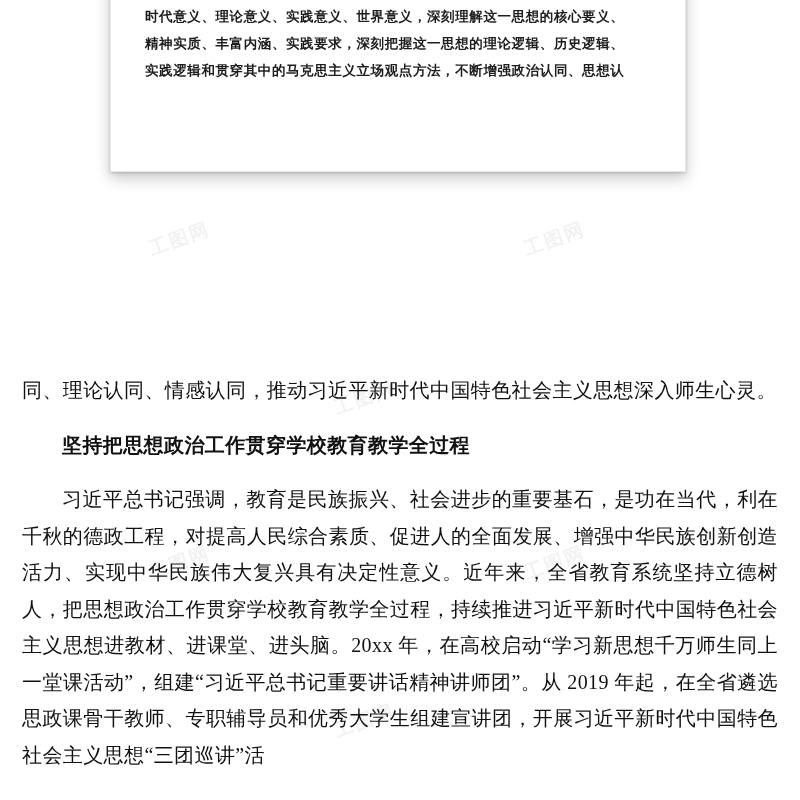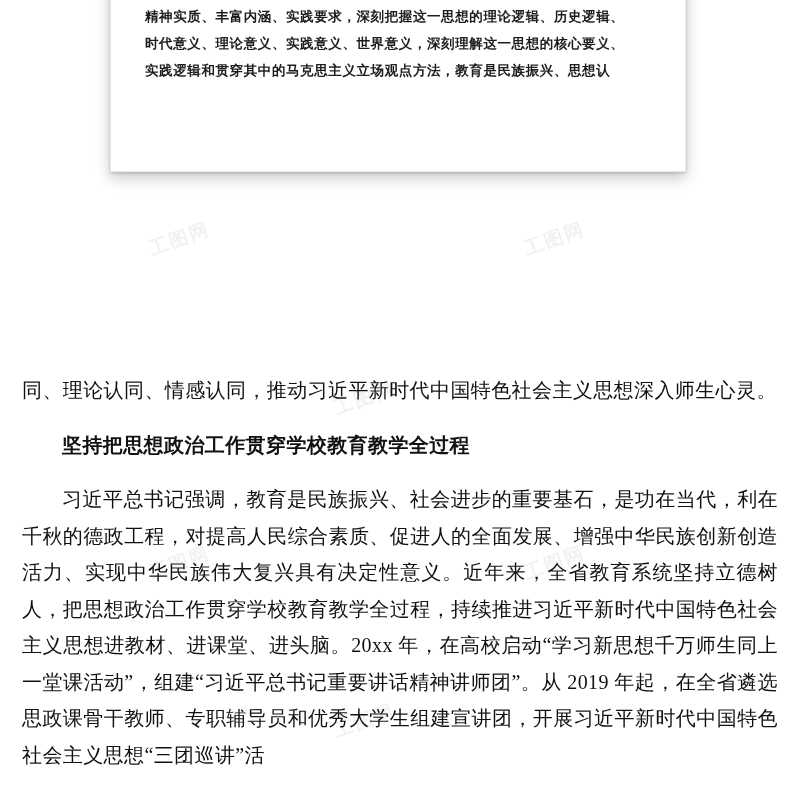--- a/index.html
+++ b/index.html
@@ -82,23 +82,23 @@
   .p.heading { text-indent: 2em; font-weight: 700; font-family: Liberation Serif, serif; }
   .gap-a { height: 18px; }
   .gap-b { height: 18px; }
 </style>
 </head>
 <body>
 
 <div class="card-wrap">
   <div class="card">
     <div class="card-inner">
+      <div class="card-line">时代意义、理论意义、实践意义、世界意义，深刻理解这一思想的核心要义、</div>
       <div class="card-line">精神实质、丰富内涵、实践要求，深刻把握这一思想的理论逻辑、历史逻辑、</div>
-      <div class="card-line">时代意义、理论意义、实践意义、世界意义，深刻理解这一思想的核心要义、</div>
-      <div class="card-line">实践逻辑和贯穿其中的马克思主义立场观点方法，教育是民族振兴、思想认</div>
+      <div class="card-line">实践逻辑和贯穿其中的马克思主义立场观点方法，不断增强政治认同、思想认</div>
     </div>
   </div>
 </div>
 
 <div class="wm" style="left:148px; top:226px;">工图网</div>
 <div class="wm" style="left:523px; top:226px;">工图网</div>
 <div class="wm" style="left:333px; top:385px;">工图网</div>
 <div class="wm" style="left:148px; top:550px;">工图网</div>
 <div class="wm" style="left:523px; top:550px;">工图网</div>
 <div class="wm" style="left:333px; top:708px;">工图网</div>

